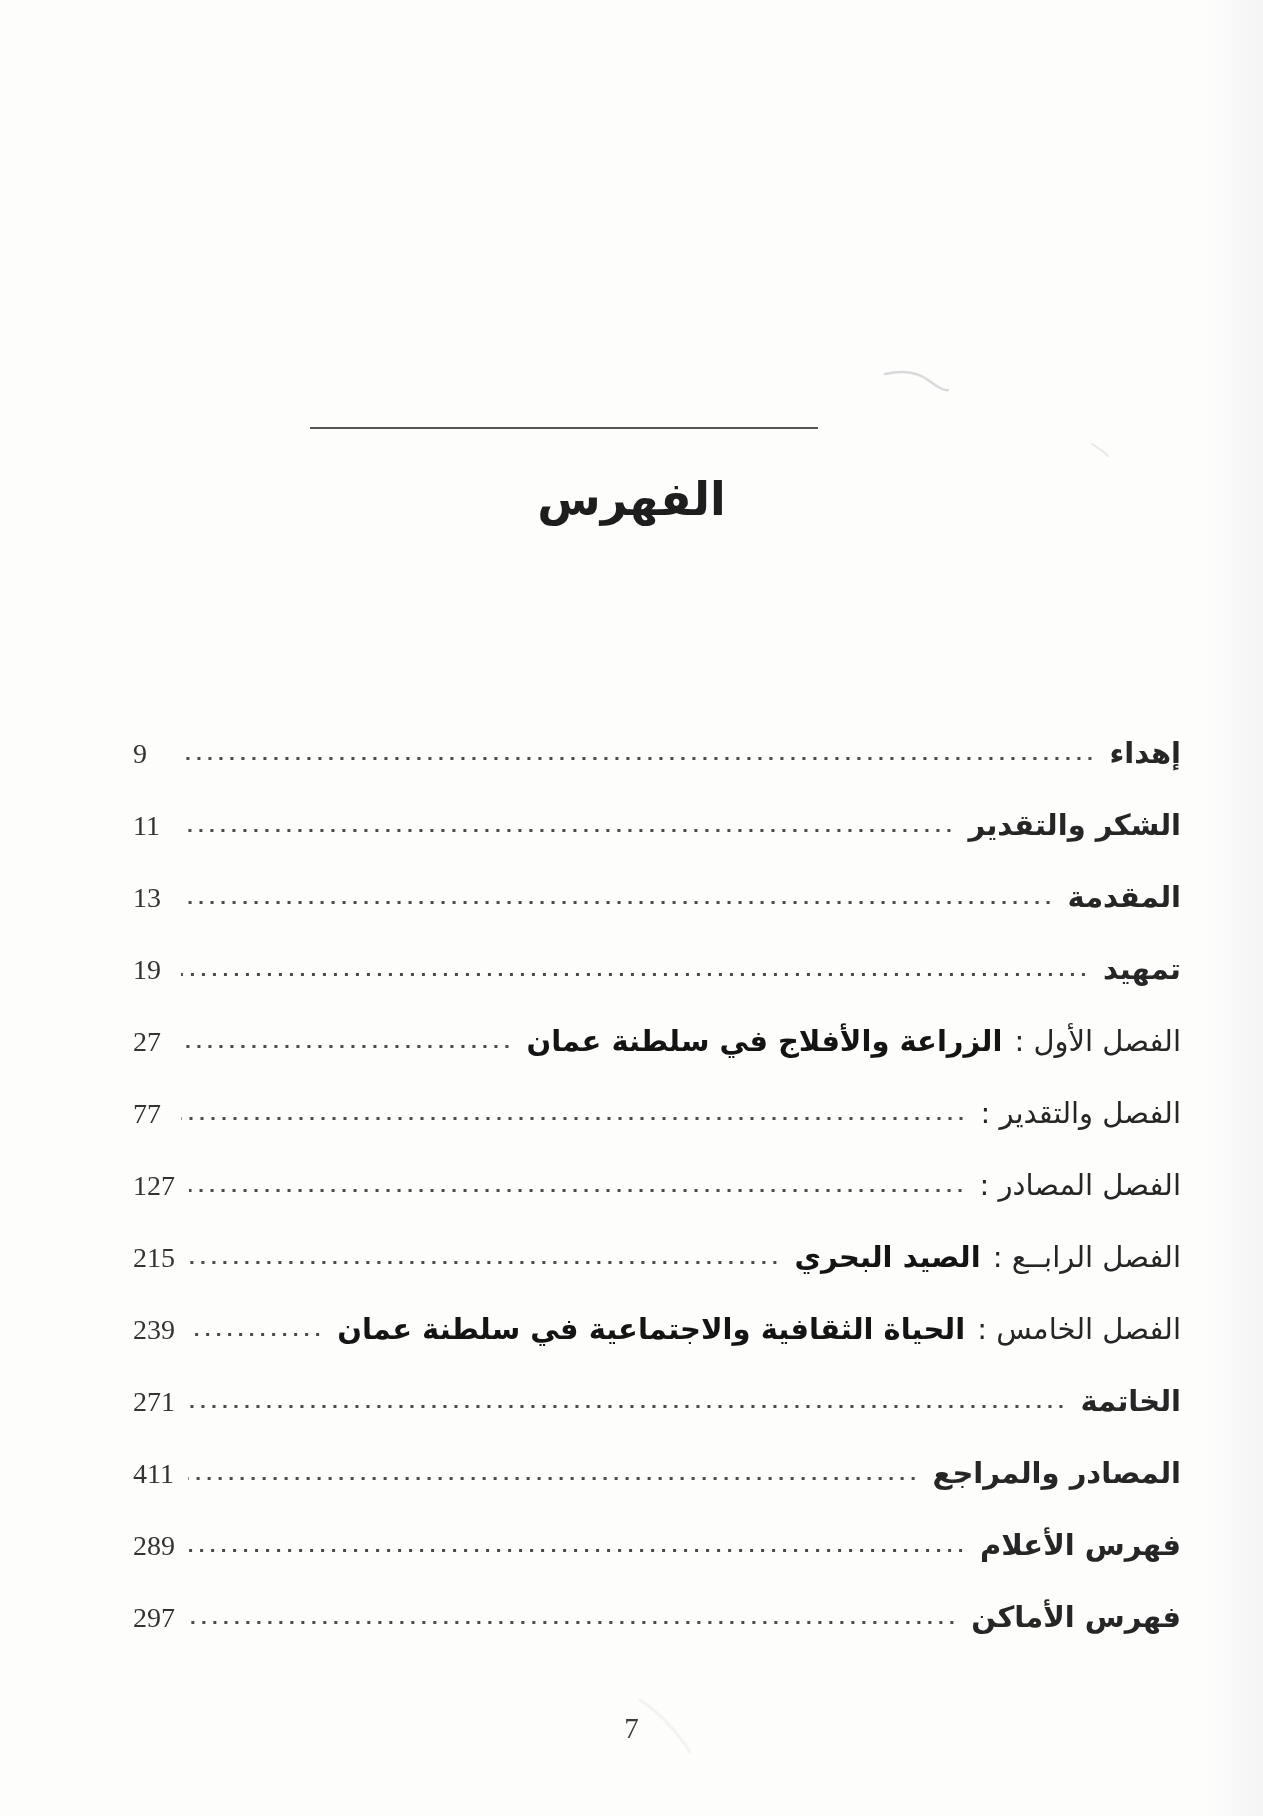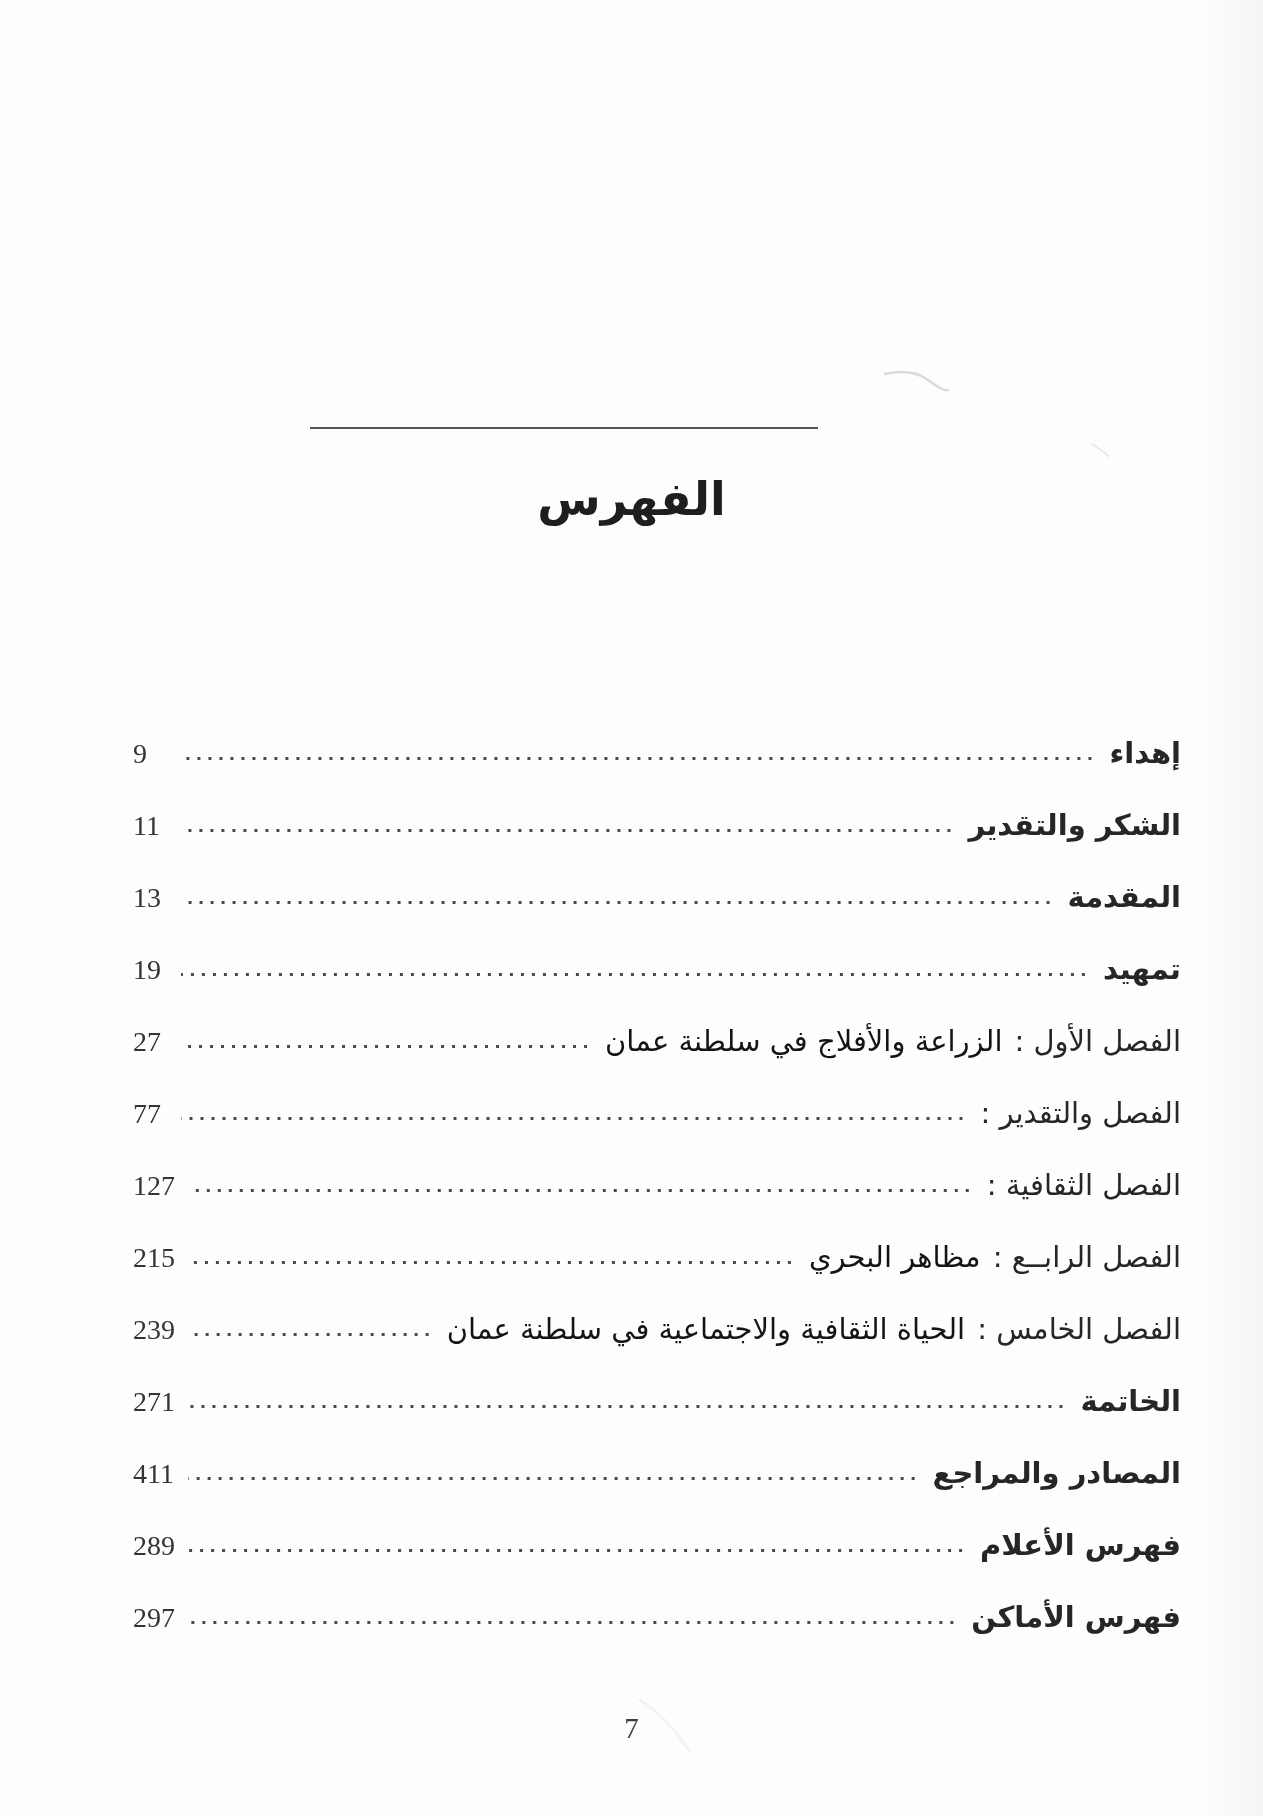--- a/index.html
+++ b/index.html
@@ -49,21 +49,21 @@
   .entry-label {
     display: flex;
     align-items: baseline;
     gap: 12px;
     white-space: nowrap;
     font-size: 29px;
     line-height: 1.3;
   }
   .chapter-label { font-weight: 400; color: #262626; text-align: right; }
   .entry-title  { font-weight: 700; color: #262626; }
-  .entry-title.bold { font-weight: 400; color: #141414; }
+  .entry-title.bold { font-weight: 700; color: #141414; }
   .dot-leader {
     flex: 1 1 auto;
     height: 30px;
     margin: 0 14px;
     background-image: radial-gradient(circle, #4a4a4a 1.6px, rgba(0,0,0,0) 1.9px);
     background-size: 11px 11px;
     background-repeat: repeat-x;
     background-position: right bottom 5px;
   }
   .entry-page-number {
@@ -150,30 +150,30 @@
   <div class="toc-row">
     <span class="entry-label">
       <span class="chapter-label">الفصل والتقدير :</span>
     </span>
     <span class="dot-leader"></span>
     <span class="entry-page-number">77</span>
   </div>
 
   <div class="toc-row">
     <span class="entry-label">
-      <span class="chapter-label">الفصل الثقافية :</span>
+      <span class="chapter-label">الفصل المصادر :</span>
     </span>
     <span class="dot-leader"></span>
     <span class="entry-page-number">127</span>
   </div>
 
   <div class="toc-row">
     <span class="entry-label">
       <span class="chapter-label">الفصل الرابــع :</span>
-      <span class="entry-title bold">مظاهر البحري</span>
+      <span class="entry-title bold">الصيد البحري</span>
     </span>
     <span class="dot-leader"></span>
     <span class="entry-page-number">215</span>
   </div>
 
   <div class="toc-row">
     <span class="entry-label">
       <span class="chapter-label">الفصل الخامس :</span>
       <span class="entry-title bold">الحياة الثقافية والاجتماعية في سلطنة عمان</span>
     </span>

